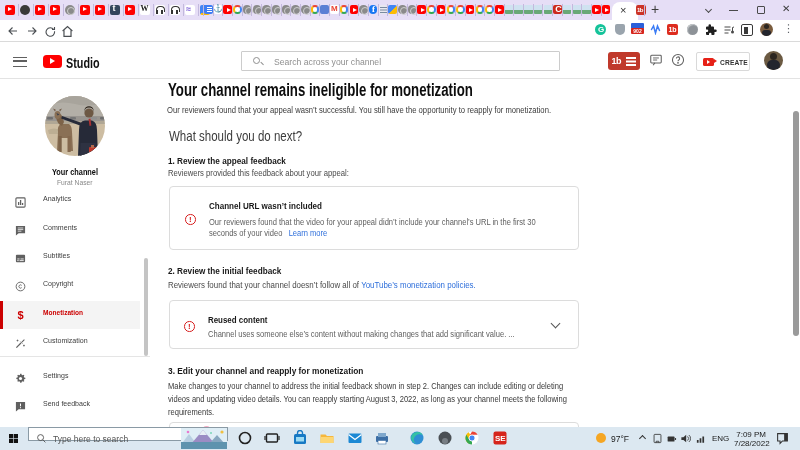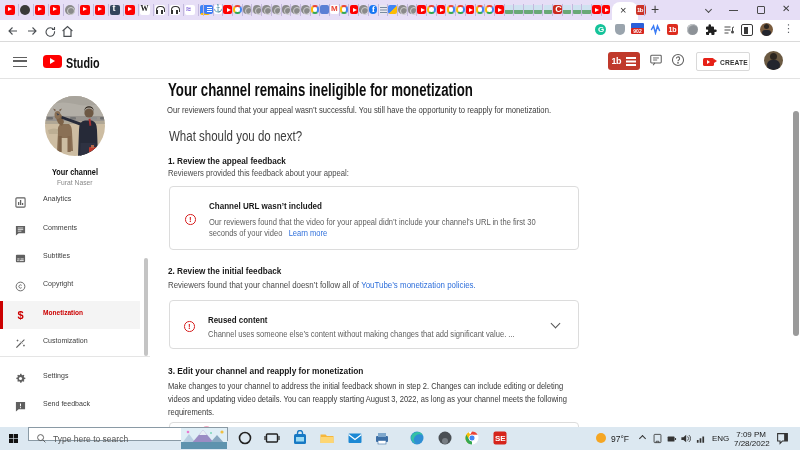--- a/index.html
+++ b/index.html
@@ -262,20 +262,24 @@
 <span class="avatar2" style="left:760px;top:2.5px;width:13px;height:13px;background:#7a5c3e;">
         <span style="position:absolute;left:4px;top:1.5px;width:5px;height:5px;border-radius:50%;background:#2c2620;"></span>
         <span style="position:absolute;left:2px;top:7px;width:9px;height:6px;border-radius:3px;background:#23252d;"></span>
       </span>
 <span class="exi" style="left:783px;top:2px;color:#5f6368;font-size:11px;">⋮</span>
 </div>
 <div class="abs" id="ythead">
 <div id="burger"></div>
       <div id="ytlogo"></div>
       <div id="studio">Studio</div>
+<div id="ysearch">
+        <span class="mag"></span>
+        <span class="ph">Search across your channel</span>
+      </div>
 <div id="tbbadge">
         <span class="t1">1b</span>
         <span class="t2"></span>
       </div>
 <svg class="hicon" style="left:649px" width="14" height="14" viewBox="0 0 24 24" fill="none" stroke="#606060" stroke-width="1.8">
         <rect x="3" y="4" width="18" height="13" rx="1.5"></rect>
         <path d="M7 21l3-4"></path>
         <path d="M7 8.5h10M7 12h7" stroke-width="1.6"></path>
       </svg>
 <svg class="hicon" style="left:671px" width="14" height="14" viewBox="0 0 24 24" fill="none" stroke="#606060" stroke-width="1.8">

